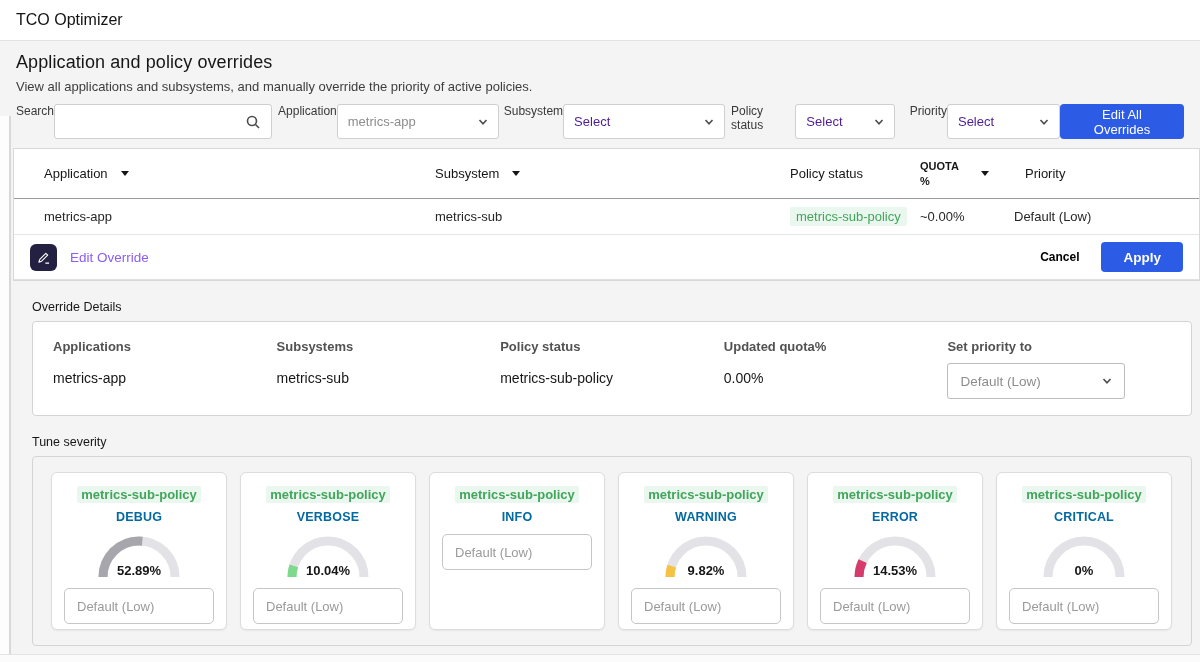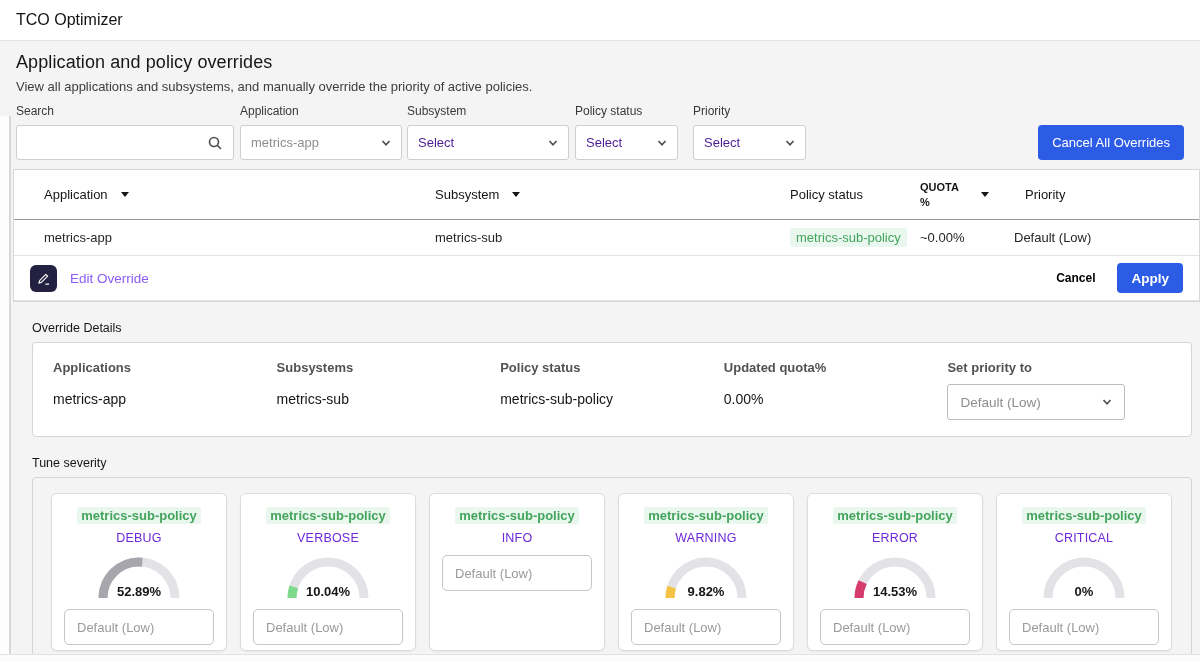--- a/index.html
+++ b/index.html
@@ -18,21 +18,21 @@
   }
   .top-bar .app-title { font-size:16px; font-weight:500; color:#121212; }
 
   
   .intro { padding:11px 16px 0 16px; }
   .intro h1 { font-size:18px; font-weight:500; color:#161616; letter-spacing:.1px; }
   .intro p { font-size:13px; color:#3d3d3d; margin-top:6px; }
 
   
   .filters { display:flex; align-items:flex-end; padding:10px 16px 0 16px; }
-  .filter-group { display:flex; flex-direction:column; }
+  .filter-group { display:flex; flex-direction:row; }
   .filter-group label { font-size:12px; color:#393939; margin-bottom:7px; }
   .control {
     height:35px; background:#fff; border:1px solid #cfcfcf; border-radius:3px;
     display:flex; align-items:center; font-size:13px; padding:0 10px;
   }
   .search-box { width:218px; margin-right:6px; justify-content:space-between; }
   .search-box input { border:none; outline:none; flex:1; font-size:13px; font-family:inherit; min-width:0; }
   .select-box { justify-content:space-between; cursor:pointer; }
   .w-app { width:162px; margin-right:5px; }
   .w-sub { width:162px; margin-right:6px; }
@@ -78,21 +78,21 @@
   }
   .edit-icon {
     width:27px; height:27px; background:#232041; border-radius:6px;
     display:flex; align-items:center; justify-content:center; margin-right:13px;
   }
   .edit-icon svg { width:13px; height:13px; }
   .edit-title { font-size:13.5px; color:#8b5cf6; }
   .edit-actions { margin-left:auto; display:flex; align-items:center; }
   .link-btn { color:#000000; font-size:12px; font-weight:600; cursor:pointer; margin-right:22px; }
   .btn-apply {
-    background:#2c5ce6; color:#fff; border:none; border-radius:4px; height:30px; padding:0 14px;
+    background:#2c5ce6; color:#fff; border:none; border-radius:4px; height:30px; padding:0 22px;
     font-size:13.5px; font-weight:600; cursor:pointer; font-family:inherit;
   }
 
   
   .section-label { font-size:12.5px; color:#161616; margin:19px 0 7px 19px; }
   .panel {
     margin:0 8px 0 19px; background:#fff; border:1px solid #d4d4d4; border-radius:4px;
     padding:17px 20px 16px 20px;
     display:grid; grid-template-columns:repeat(5,1fr);
   }
@@ -111,21 +111,21 @@
   }
   .sev-card {
     width:176px; height:158px; background:#fff; border:1px solid #dcdcdc; border-radius:6px;
     box-shadow:0 1px 2px rgba(0,0,0,.06);
     display:flex; flex-direction:column; align-items:center; padding-top:13px;
   }
   .sev-policy {
     font-size:13px; font-weight:700; color:#43a45c; background:#eaf7ee;
     padding:1px 4px; border-radius:2px;
   }
-  .sev-name { font-size:12.5px; font-weight:400; color:#6d28d9; margin-top:7px; letter-spacing:.2px; }
+  .sev-name { font-size:12.5px; font-weight:700; color:#0369a1; margin-top:7px; letter-spacing:.2px; }
   .gauge-wrap { position:relative; width:92px; height:47px; margin-top:7px; }
   .gauge-pct {
     position:absolute; left:0; right:0; bottom:0; text-align:center;
     font-size:13px; font-weight:700; color:#161616;
   }
   .sev-input {
     margin-top:10px; width:150px; height:36px; border:1px solid #c6c6c6; border-radius:5px;
     font-size:13px; padding:0 12px; color:#161616; outline:none; font-family:inherit; background:#fff;
   }
   .sev-input::placeholder { color:#9a9a9a; }
@@ -194,21 +194,21 @@
   <div class="filter-group">
     <label>Priority</label>
     <div class="control select-box w-pri">
       <span class="value-text">Select</span>
       <svg class="chevron" viewBox="0 0 10 10">
           <path d="M1.5 3 L5 6.8 L8.5 3"></path>
         </svg>
     </div>
   </div>
 
-  <button class="btn-primary">Cancel All Overrides</button>
+  <button class="btn-primary">Edit All Overrides</button>
 </div>
 
 <div class="main-wrap">
 
   <div class="tbl">
     <div class="tbl-header">
       <div class="cell cell-pad">
         <span>Application</span>
         <span class="sort-tri"></span>
       </div>

